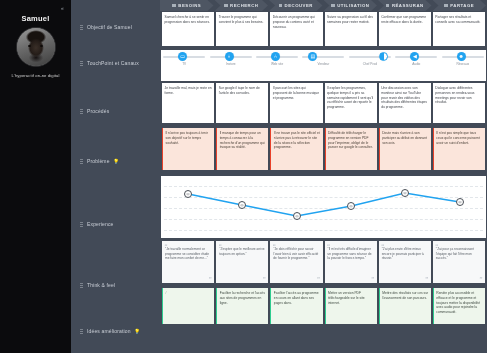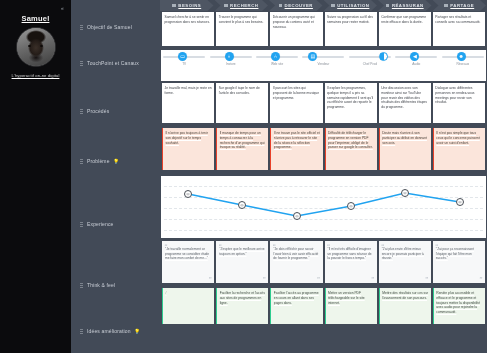--- a/index.html
+++ b/index.html
@@ -3,21 +3,21 @@
 <meta charset="utf-8">
 <style>
   * { margin:0; padding:0; box-sizing:border-box; }
   html,body { width:487px; height:353px; overflow:hidden; }
   body {
     font-family:"Liberation Sans", sans-serif;
     background:#424a57;
     color:#fff;
     font-size:4px;
   }
-  .app { display:flex; width:487px; height:353px; position:relative;text-decoration:underline; }
+  .app { display:flex; width:487px; height:353px; position:relative; }
 
   
   .persona {
     width:71px; height:353px;
     background:#0b0b0d;
     display:flex; flex-direction:column;
     align-items:center;
     padding-top:14px;
     flex:0 0 71px;
     position:relative;

